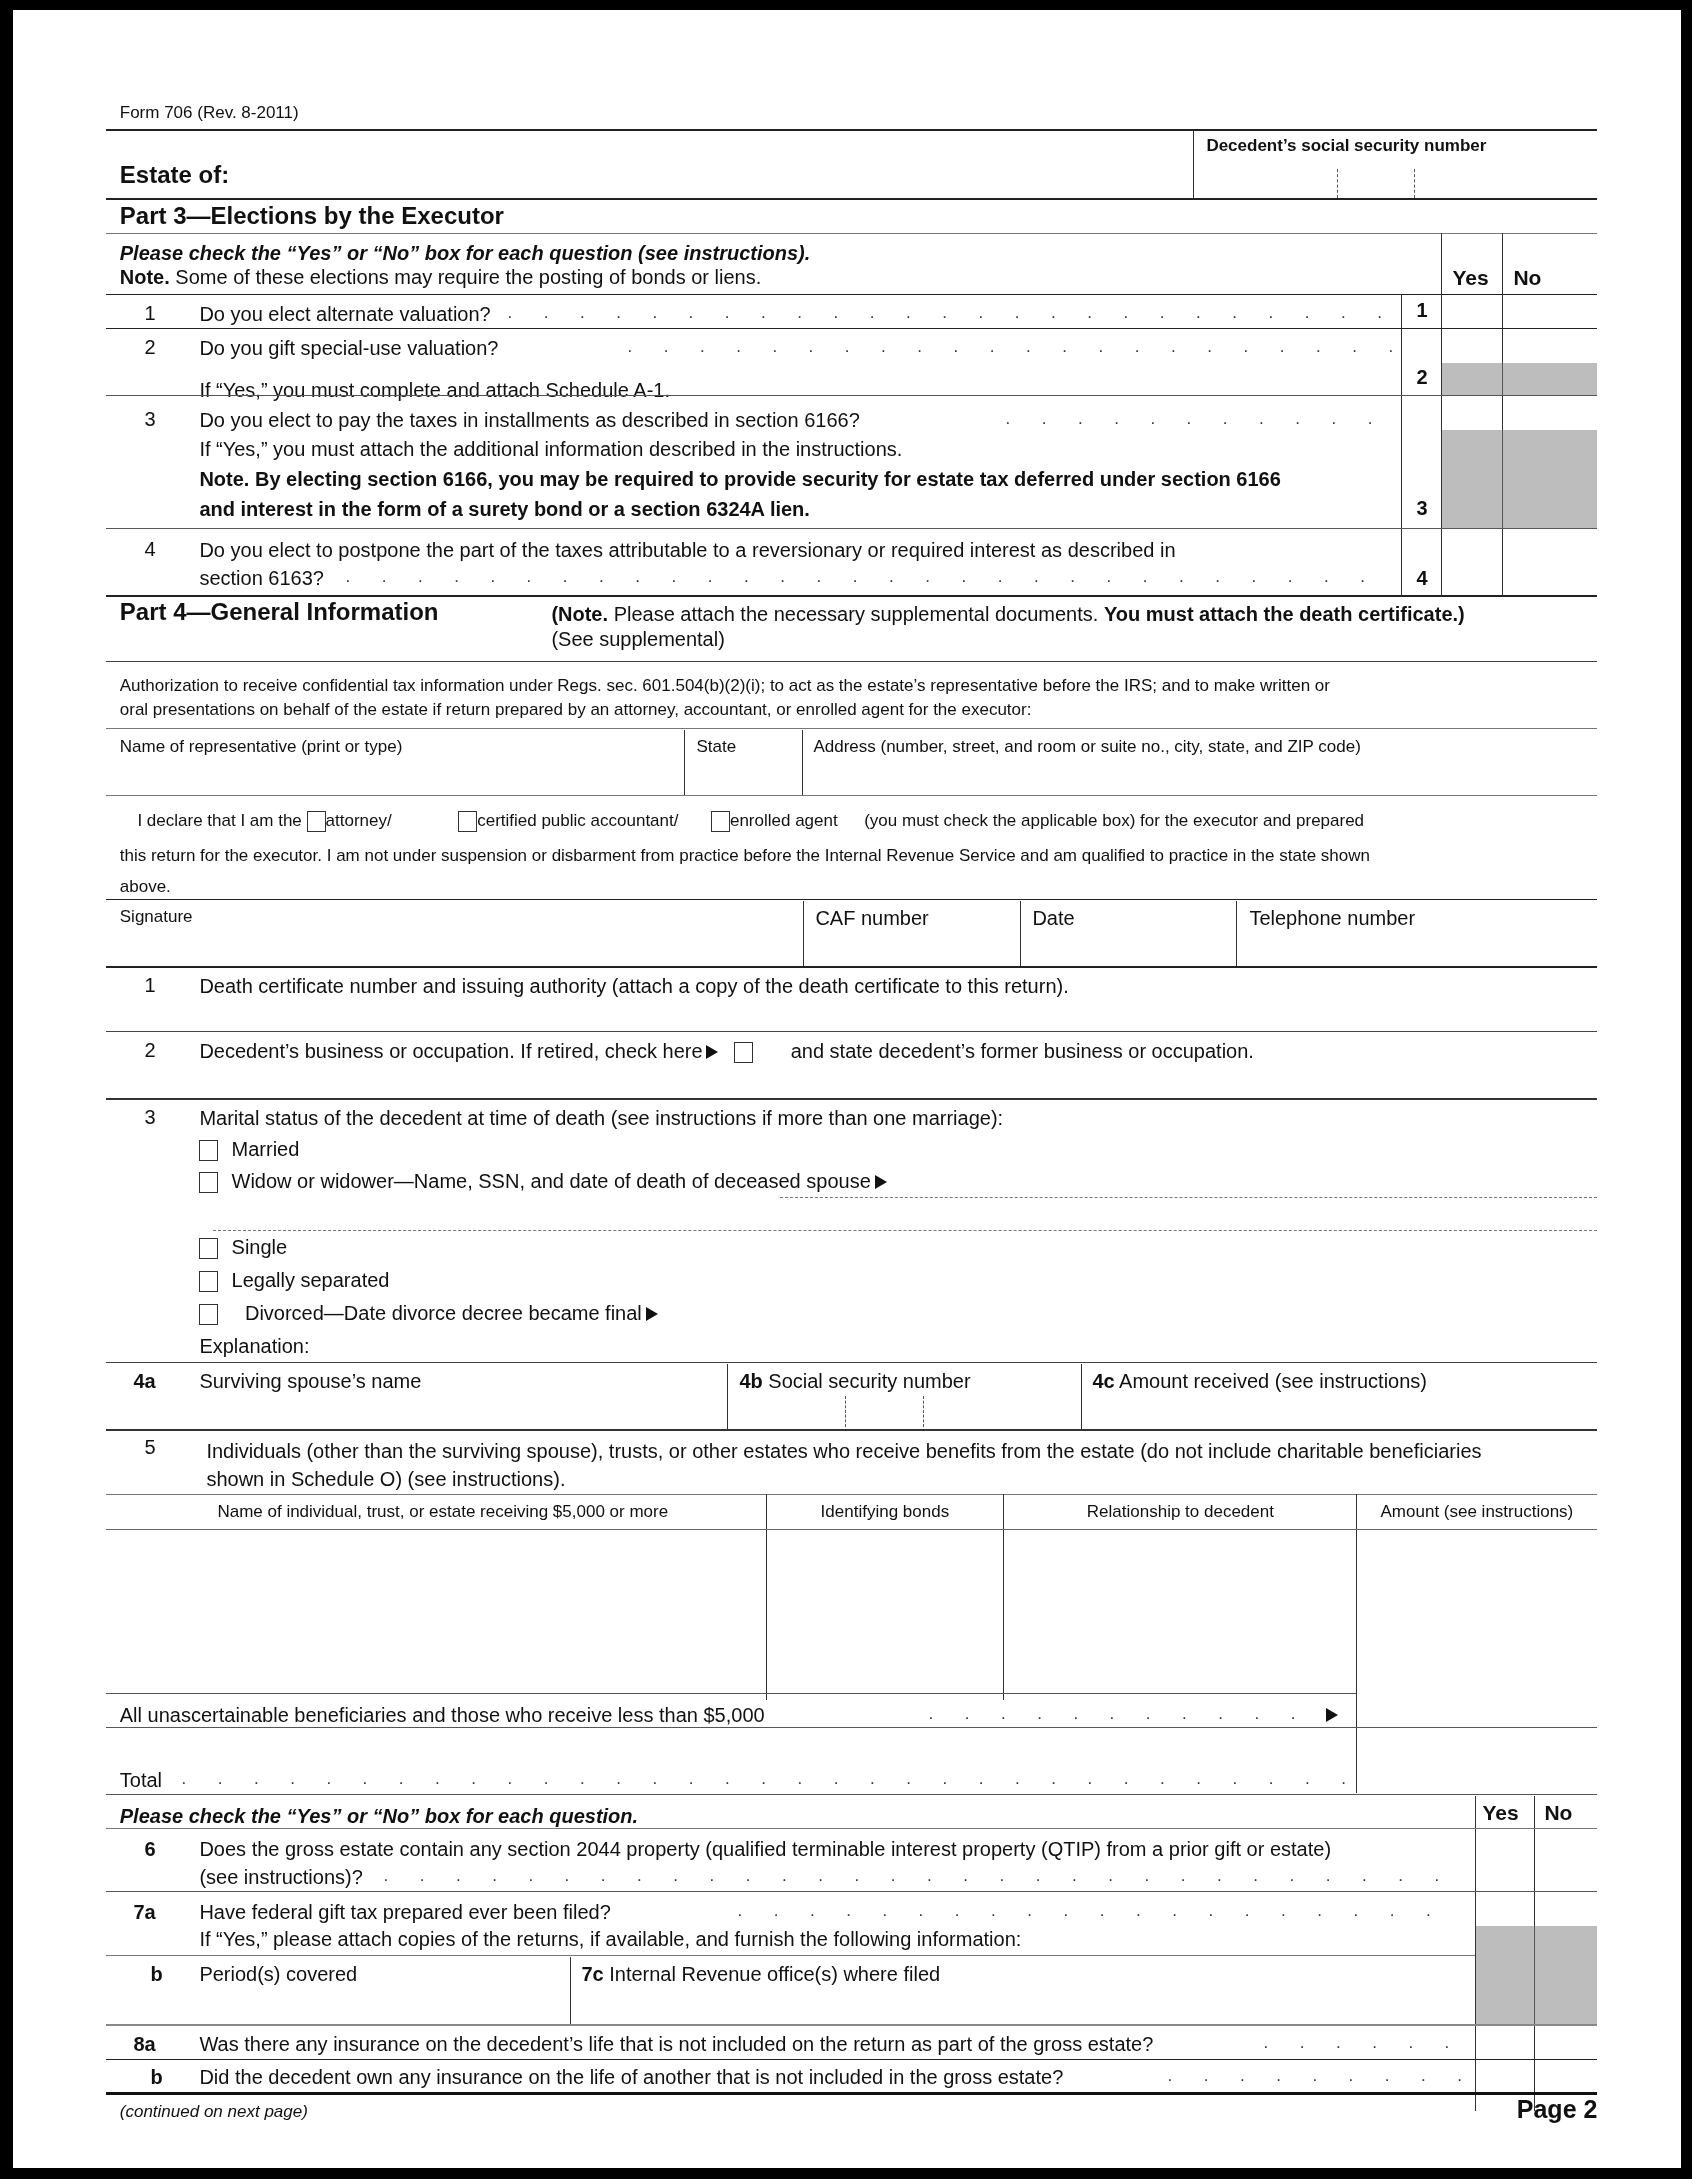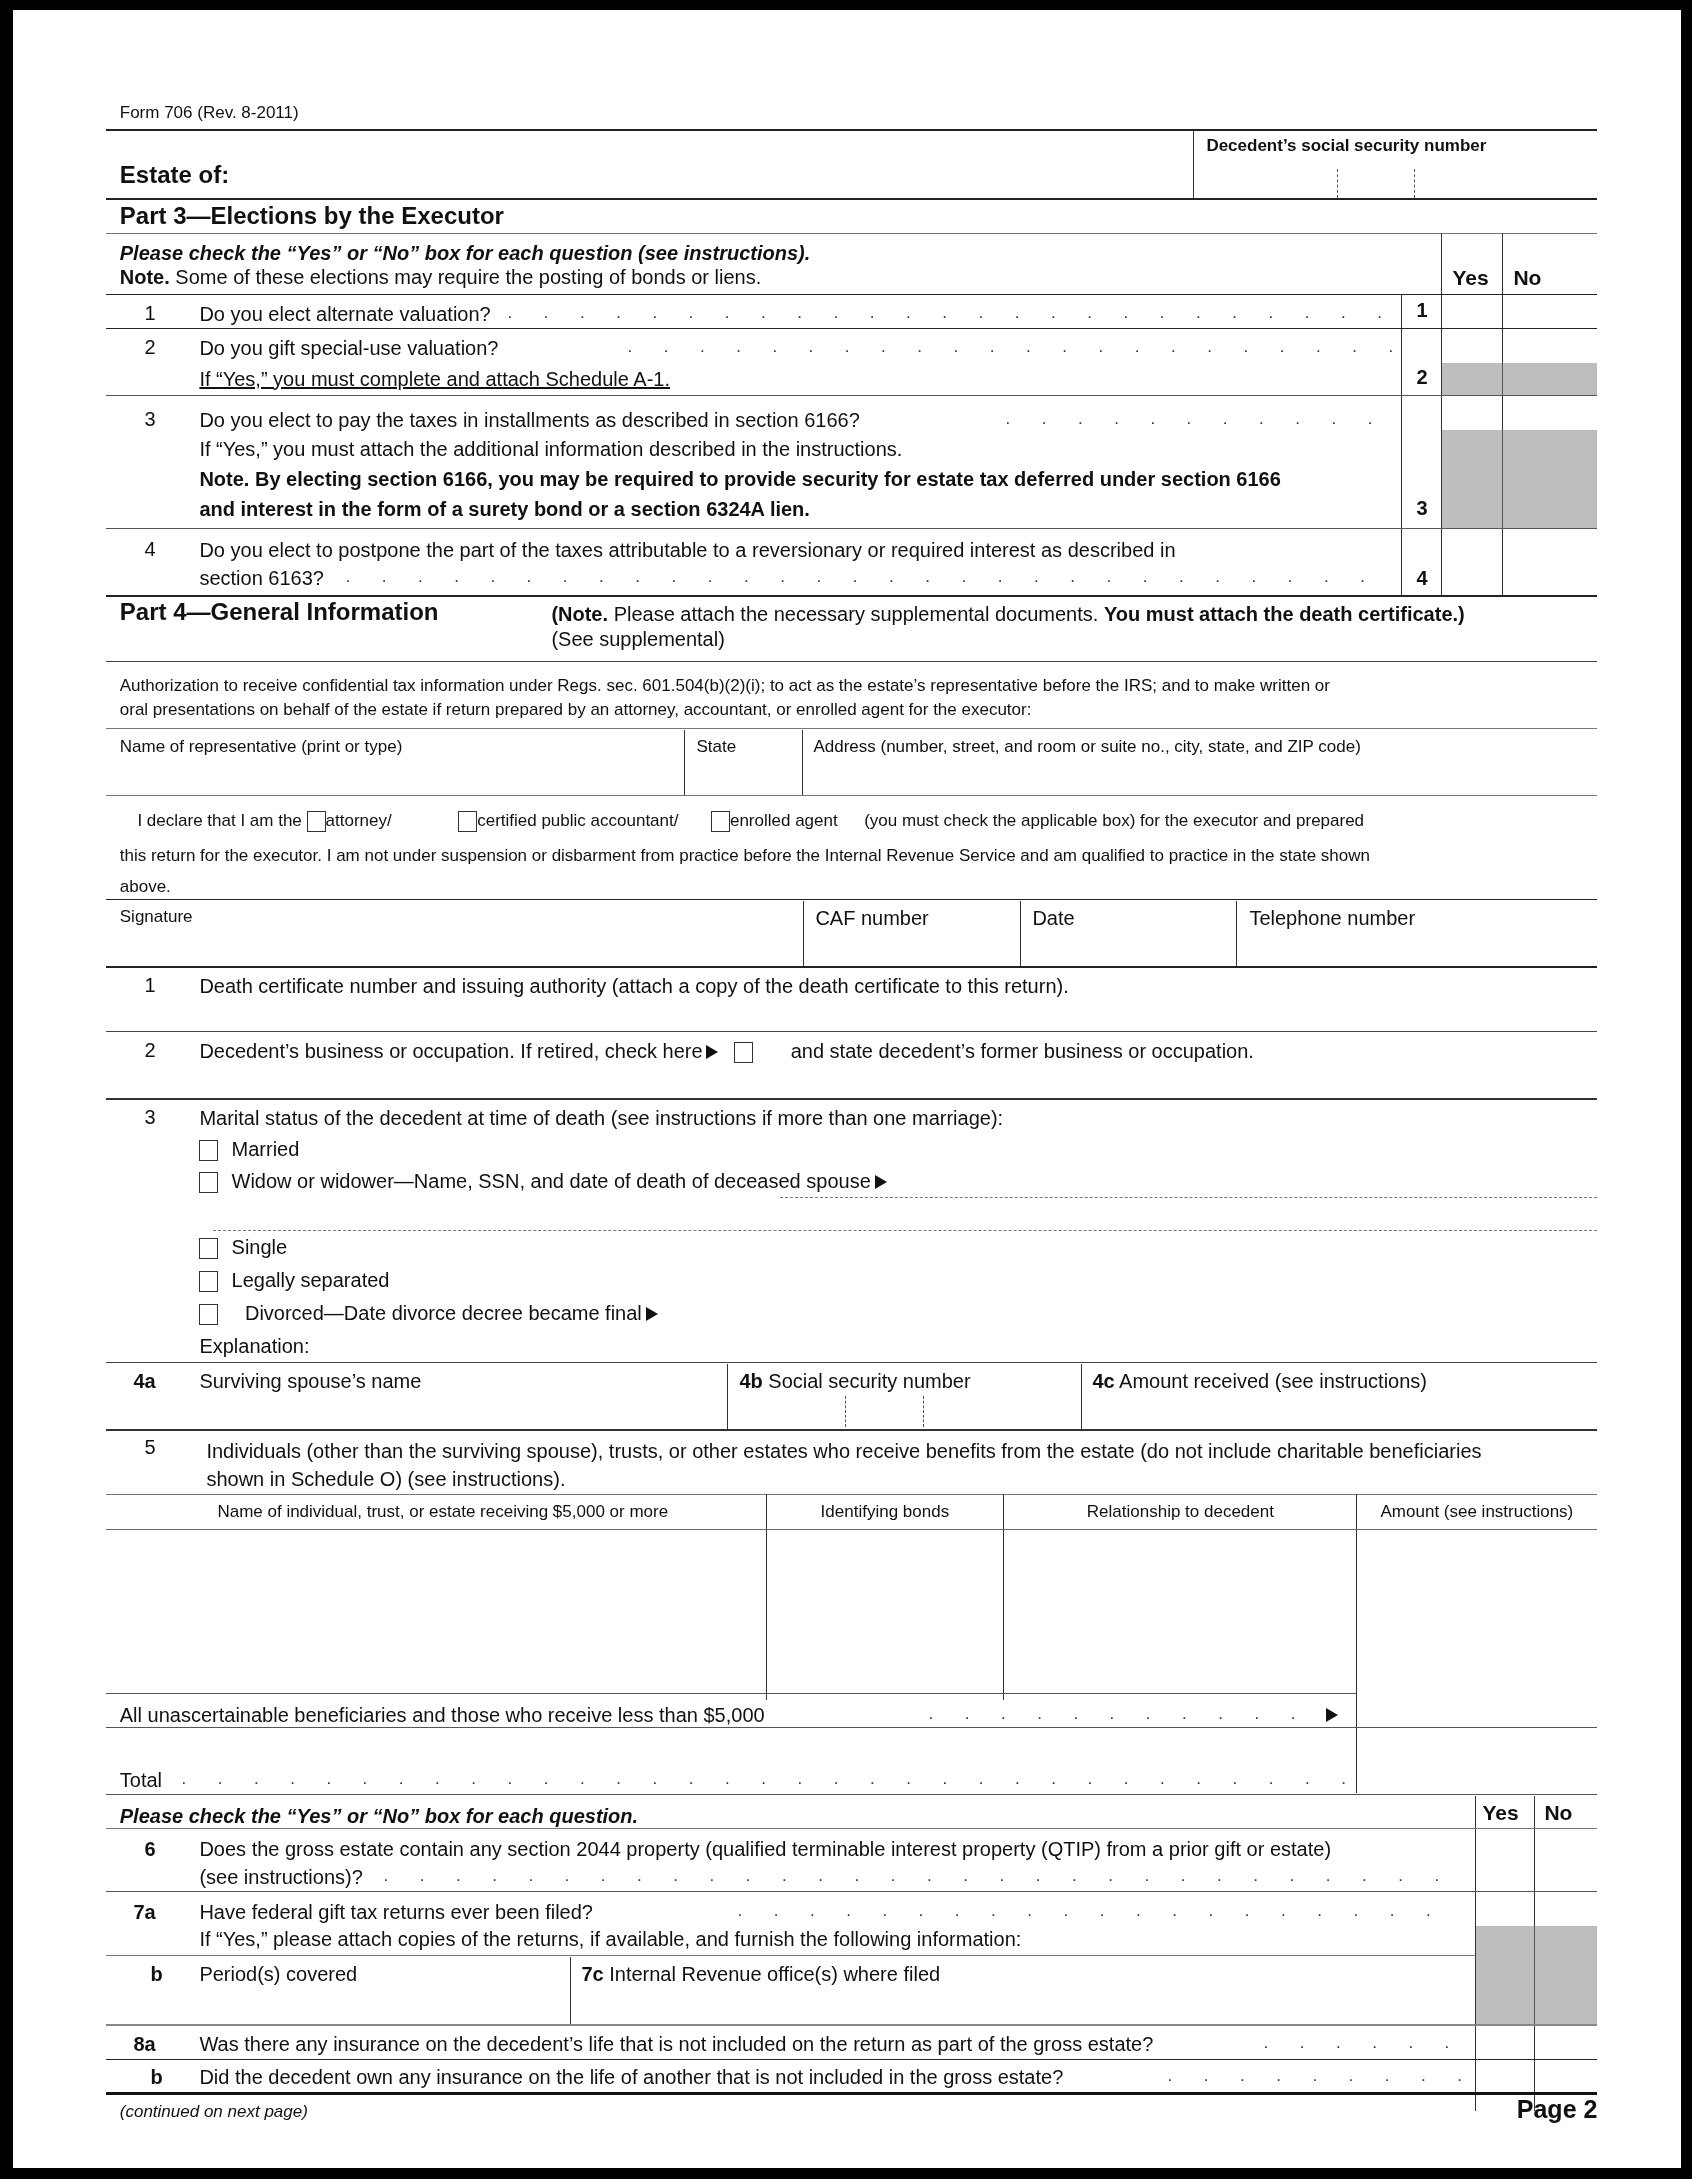--- a/index.html
+++ b/index.html
@@ -59,21 +59,21 @@
   <div class="t" style="left:93px; top:293px;">Do you elect alternate valuation?</div>
   <div class="dots" style="left:401px; top:293px; width:889px;">. . . . . . . . . . . . . . . . . . . . . . . . . . . . . . . . . . . . . . . .</div>
   <div class="num" style="left:1310px; top:289px;">1</div>
   <div class="abs" style="left:1336px; top:285px; width:59px; height:32.5px;"></div>
   <div class="abs" style="left:1397px; top:285px; width:95px; height:32.5px;"></div>
   <div class="hl" style="top:318px; height:1px;"></div>
 
   <div class="num" style="left:38px; top:326px; font-weight:normal;">2</div>
   <div class="t" style="left:93px; top:327px;">Do you gift special-use valuation?</div>
   <div class="dots" style="left:521px; top:327px; width:769px;">. . . . . . . . . . . . . . . . . . . . . . . . . . . . . . . . . .</div>
-  <div class="t" style="left:93px; top:358px;text-decoration:underline;">If “Yes,” you must complete and attach Schedule A-1.</div>
+  <div class="t" style="left:93px; top:369px;">If “Yes,” you must complete and attach Schedule A-1.</div>
   <div class="num" style="left:1310px; top:356px;">2</div>
   <div class="abs" style="left:1336px; top:319px; width:59px; height:33px;"></div>
   <div class="abs" style="left:1397px; top:319px; width:95px; height:33px;"></div>
   <div class="shade" style="left:1336px; top:353px; width:155px; height:32.5px;"></div>
   <div class="vl" style="left:1396px; top:353px; height:32.5px; background:#555;"></div>
   <div class="hl" style="top:385px; height:1.9px; background:#555;"></div>
 
   <div class="num" style="left:38px; top:398px; font-weight:normal;">3</div>
   <div class="t" style="left:93px; top:399px;">Do you elect to pay the taxes in installments as described in section 6166?</div>
   <div class="dots" style="left:899px; top:399px; width:392px;">. . . . . . . . . . . . . . . . . .</div>
@@ -216,21 +216,21 @@
 
   <div class="num" style="left:38px; top:1828px;">6</div>
   <div class="t" style="left:93px; top:1828px;">Does the gross estate contain any section 2044 property (qualified terminable interest property (QTIP) from a prior gift or estate)</div>
   <div class="t" style="left:93px; top:1856px;">(see instructions)?</div>
   <div class="dots" style="left:277px; top:1856px; width:1080px;">. . . . . . . . . . . . . . . . . . . . . . . . . . . . . . . . . . . . . . . . . . . . . . . .</div>
   <div class="abs" style="left:1370px; top:1820px; width:58px; height:61px;"></div>
   <div class="abs" style="left:1429px; top:1820px; width:62px; height:61px;"></div>
   <div class="hl" style="top:1881px; height:1.9px; background:#555;"></div>
 
   <div class="t b" style="left:27px; top:1891px;">7a</div>
-  <div class="t" style="left:93px; top:1891px;">Have federal gift tax returns ever been filed?</div>
+  <div class="t" style="left:93px; top:1891px;">Have federal gift tax prepared ever been filed?</div>
   <div class="dots" style="left:631px; top:1891px; width:726px;">. . . . . . . . . . . . . . . . . . . . . . . . . . . . . . . .</div>
   <div class="t" style="left:93px; top:1918px;">If “Yes,” please attach copies of the returns, if available, and furnish the following information:</div>
   <div class="abs" style="left:1370px; top:1883px; width:58px; height:32.5px;"></div>
   <div class="abs" style="left:1429px; top:1883px; width:62px; height:32.5px;"></div>
   <div class="shade" style="left:1370px; top:1916px; width:121px; height:99px;"></div>
   <div class="vl" style="left:1428px; top:1916px; height:99px; background:#555;"></div>
   <div class="abs" style="left:0; top:1945px; width:1369px; height:1.9px; background:#777;"></div>
   <div class="t b" style="left:44px; top:1953px;">b</div>
   <div class="t" style="left:93px; top:1953px;">Period(s) covered</div>
   <div class="abs" style="left:0; top:1947px; width:464px; height:67px;"></div>

